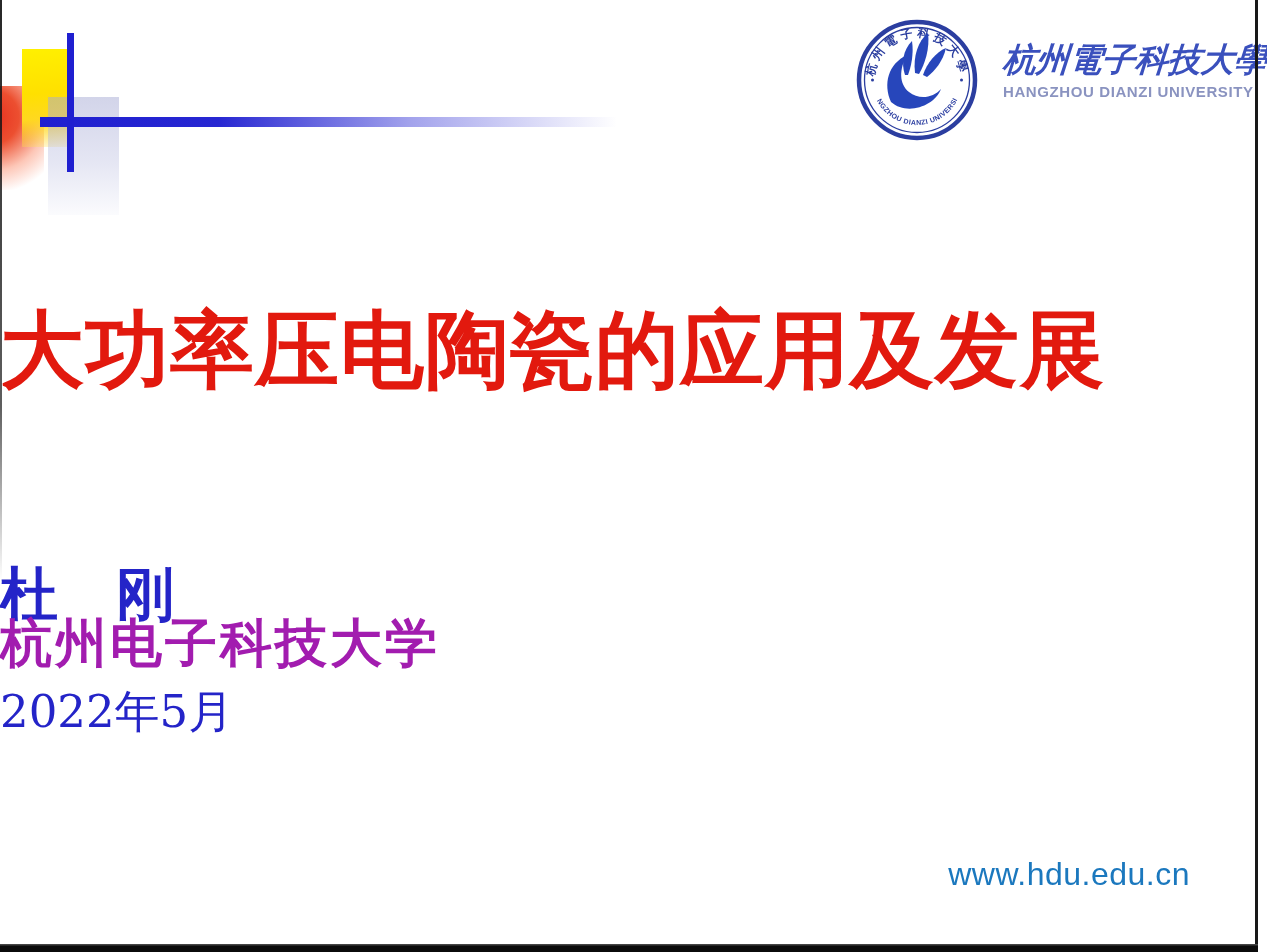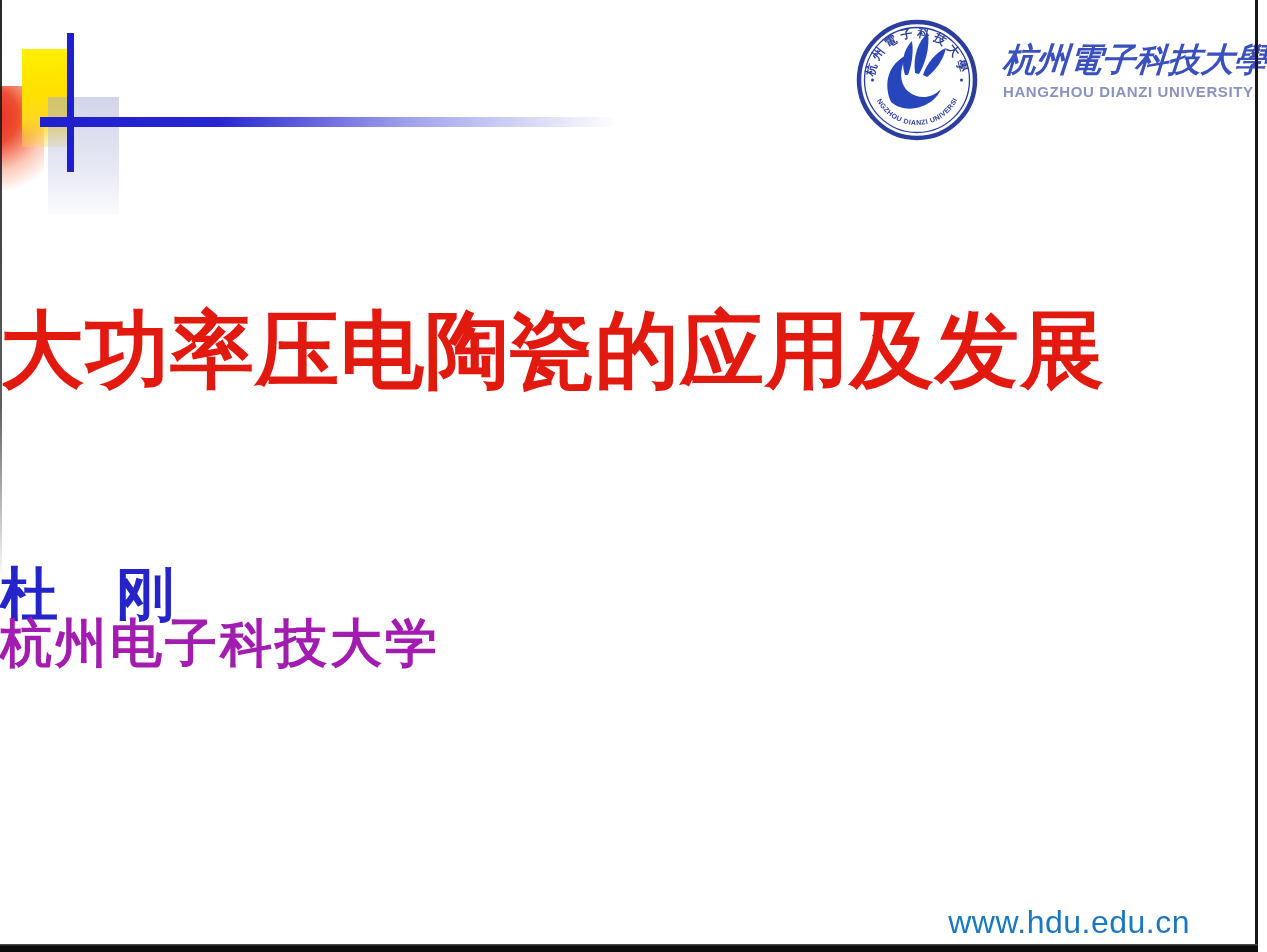--- a/index.html
+++ b/index.html
@@ -124,21 +124,21 @@
     top: 685px;
     font-family: "DejaVu Serif", "Liberation Serif", serif;
     font-size: 45px;
     line-height: 54px;
     color: #2424c8;
   }
 
   
   .site-url {
     position: absolute;
-    right: 77px; top: 904px;
+    right: 77px; top: 856px;
     font-family: "Liberation Sans", sans-serif;
     font-size: 32px;
     color: #1b78be;
     letter-spacing: 0.5px;
   }
   .bottom-bar {
     position: absolute;
     left: 0; right: 9px; bottom: 0;
     height: 8px;
     background: linear-gradient(180deg, #555 0%, #0b0b0b 30%, #0b0b0b 100%);
@@ -193,19 +193,20 @@
     <div class="wordmark">
       <div class="wordmark-cn">杭州電子科技大學</div>
       <div class="wordmark-en">HANGZHOU DIANZI UNIVERSITY</div>
     </div>
   </div>
 
   <div class="centerline title">大功率压电陶瓷的应用及发展</div>
 
   <div class="centerline author">杜　刚</div>
   <div class="centerline affiliation">杭州电子科技大学</div>
+  <div class="centerline slide-date">2022年5月</div>
 
   <div class="site-url">www.hdu.edu.cn</div>
   <div class="left-edge-line"></div>
   <div class="right-edge-line"></div>
   <div class="bottom-bar"></div>
 
 </div>
 
 </body></html>

